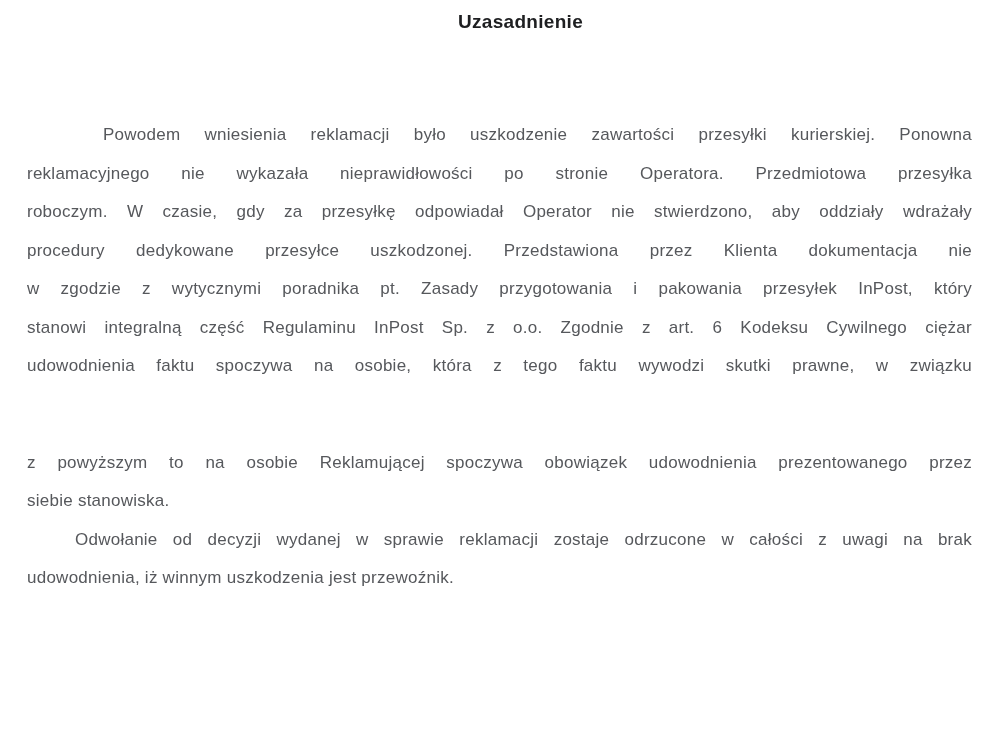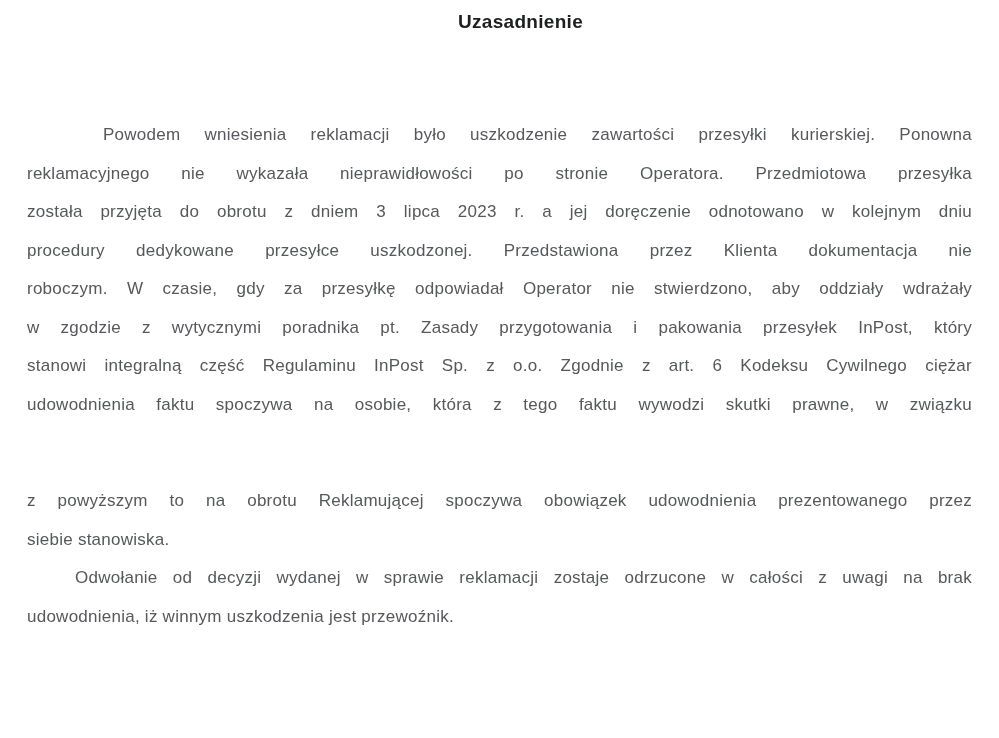--- a/index.html
+++ b/index.html
@@ -64,29 +64,28 @@
 <body>
 
 <div class="page">
 
   <h1 class="doc-title">Uzasadnienie</h1>
 
   <div class="doc-body">
 
     <div class="line just indent-lg">Powodem wniesienia reklamacji było uszkodzenie zawartości przesyłki kurierskiej. Ponowna</div>
     <div class="line just">reklamacyjnego nie wykazała nieprawidłowości po stronie Operatora. Przedmiotowa przesyłka</div>
-    <div class="line just">została przyjęta do obrotu z dniem 3 lipca 2023 r. a jej doręczenie odnotowano w kolejnym dniu</div>
+    <div class="line just">roboczym. W czasie, gdy za przesyłkę odpowiadał Operator nie stwierdzono, aby oddziały wdrażały</div>
     <div class="line just">procedury dedykowane przesyłce uszkodzonej. Przedstawiona przez Klienta dokumentacja nie</div>
-    <div class="line just">roboczym. W czasie, gdy za przesyłkę odpowiadał Operator nie stwierdzono, aby oddziały wdrażały</div>
     <div class="line just">w zgodzie z wytycznymi poradnika pt. Zasady przygotowania i pakowania przesyłek InPost, który</div>
     <div class="line just">stanowi integralną część Regulaminu InPost Sp. z o.o. Zgodnie z art. 6 Kodeksu Cywilnego ciężar</div>
     <div class="line just">udowodnienia faktu spoczywa na osobie, która z tego faktu wywodzi skutki prawne, w związku</div>
 
     <div class="stitch-gap"></div>
 
-    <div class="line just">z powyższym to na obrotu Reklamującej spoczywa obowiązek udowodnienia prezentowanego przez</div>
+    <div class="line just">z powyższym to na osobie Reklamującej spoczywa obowiązek udowodnienia prezentowanego przez</div>
     <div class="line last">siebie stanowiska.</div>
 
     <div class="line just indent-sm">Odwołanie od decyzji wydanej w sprawie reklamacji zostaje odrzucone w całości z uwagi na brak</div>
     <div class="line last">udowodnienia, iż winnym uszkodzenia jest przewoźnik.</div>
 
   </div>
 </div>
 
 </body></html>

